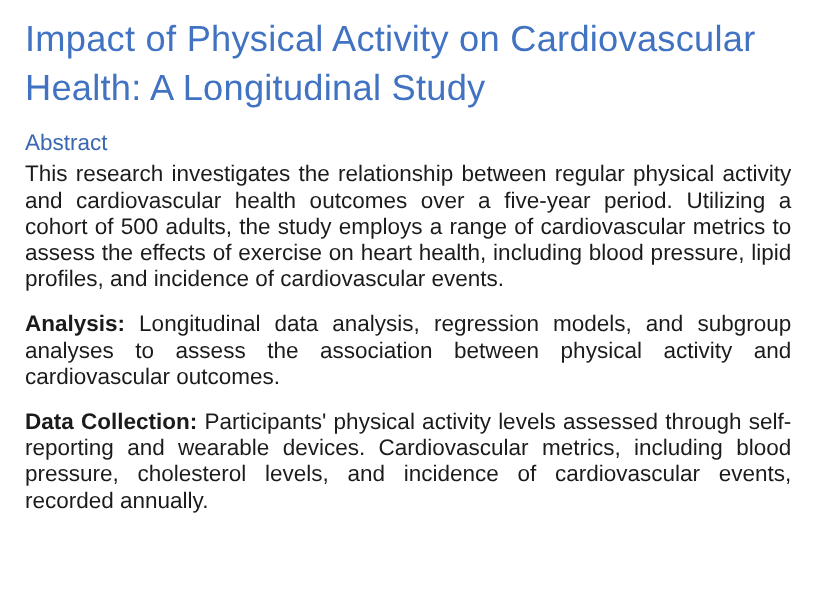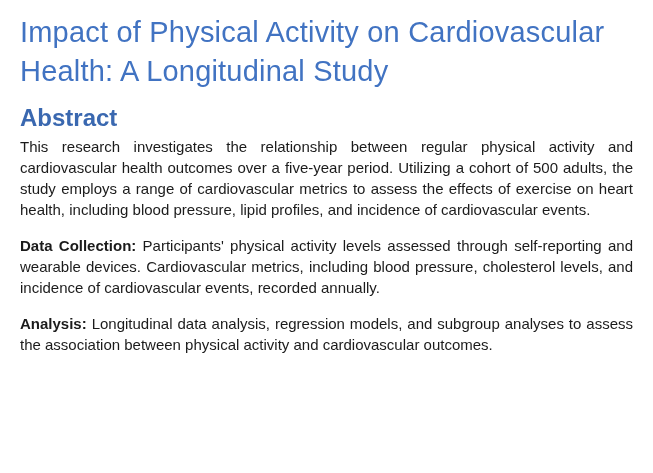--- a/index.html
+++ b/index.html
@@ -22,44 +22,44 @@
   .page-title {
     margin: 0;
     font-size: 29px;
     line-height: 1.33;
     font-weight: 400;
     color: var(--title);
     letter-spacing: 0.2px;
   }
   .section-heading {
     margin: 14px 0 3px 0;
-    font-size: 24px;
+    font-size: 18px;
     line-height: 1.2;
-    font-weight: 700;
+    font-weight: 400;
     color: var(--heading);
   }
   .para {
     margin: 0 0 15px 0;
-    font-size: 15px;
+    font-size: 18px;
     line-height: 21px;
     text-align: justify;
     color: var(--body);
   }
   .para .label { font-weight: 700; }
 </style>
 </head>
 <body>
 
 <div class="page">
 
   <h1 class="page-title">Impact of Physical Activity on Cardiovascular Health: A Longitudinal Study</h1>
 
   <h2 class="section-heading">Abstract</h2>
 
   <p class="para"><span>This research investigates the relationship between regular physical activity and cardiovascular health outcomes over a five-year period. Utilizing a cohort of 500 adults, the study employs a range of cardiovascular metrics to assess the effects of exercise on heart health, including blood pressure, lipid profiles, and incidence of cardiovascular events.</span></p>
 
 
 
+  <p class="para"><strong class="label">Analysis:</strong> <span>Longitudinal data analysis, regression models, and subgroup analyses to assess the association between physical activity and cardiovascular outcomes.</span></p>
+
   <p class="para"><strong class="label">Data Collection:</strong> <span>Participants' physical activity levels assessed through self-reporting and wearable devices. Cardiovascular metrics, including blood pressure, cholesterol levels, and incidence of cardiovascular events, recorded annually.</span></p>
-
-  <p class="para"><strong class="label">Analysis:</strong> <span>Longitudinal data analysis, regression models, and subgroup analyses to assess the association between physical activity and cardiovascular outcomes.</span></p>
 
 </div>
 
 </body></html>

